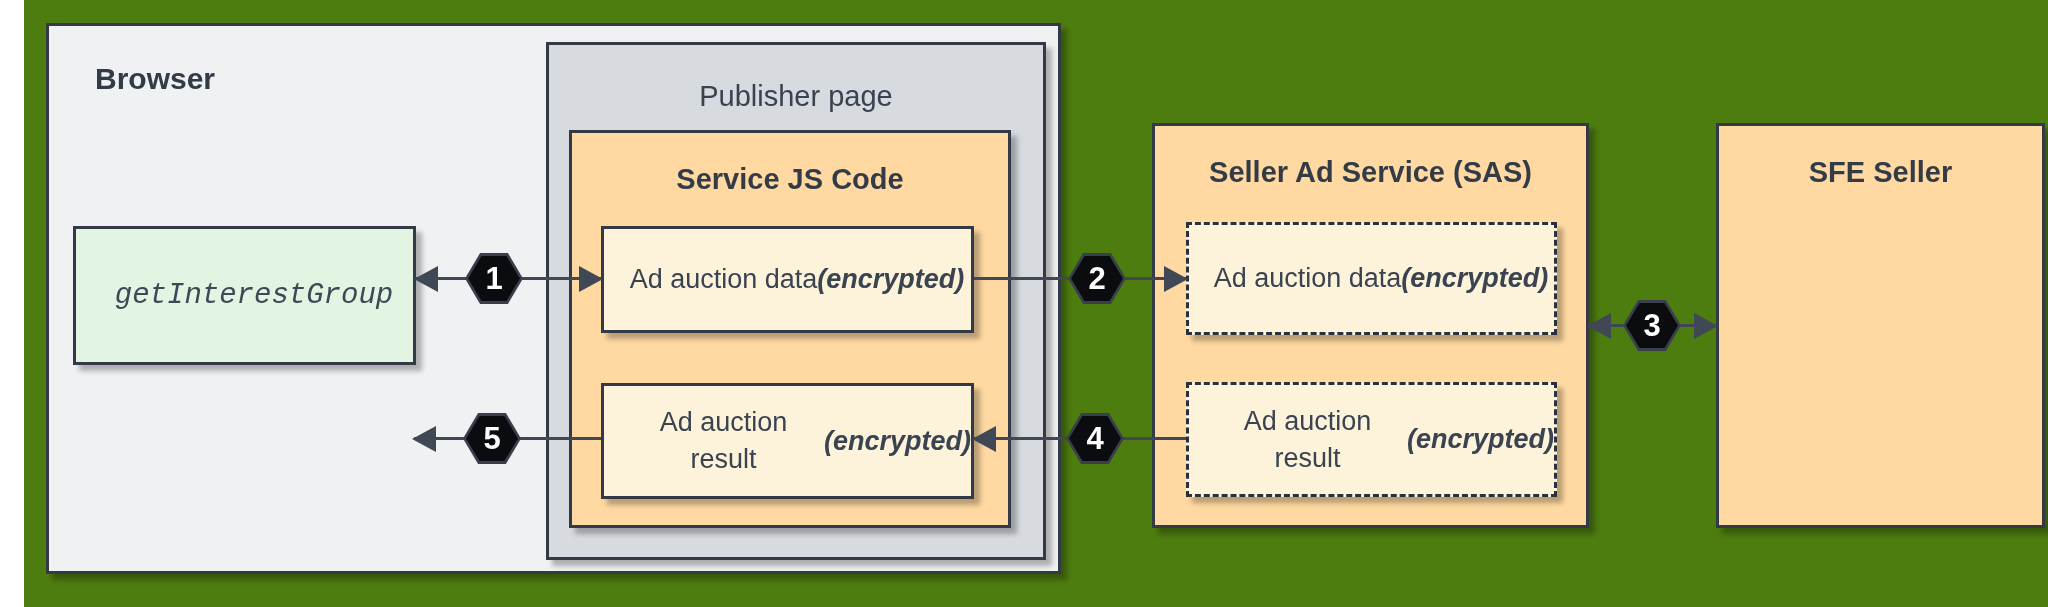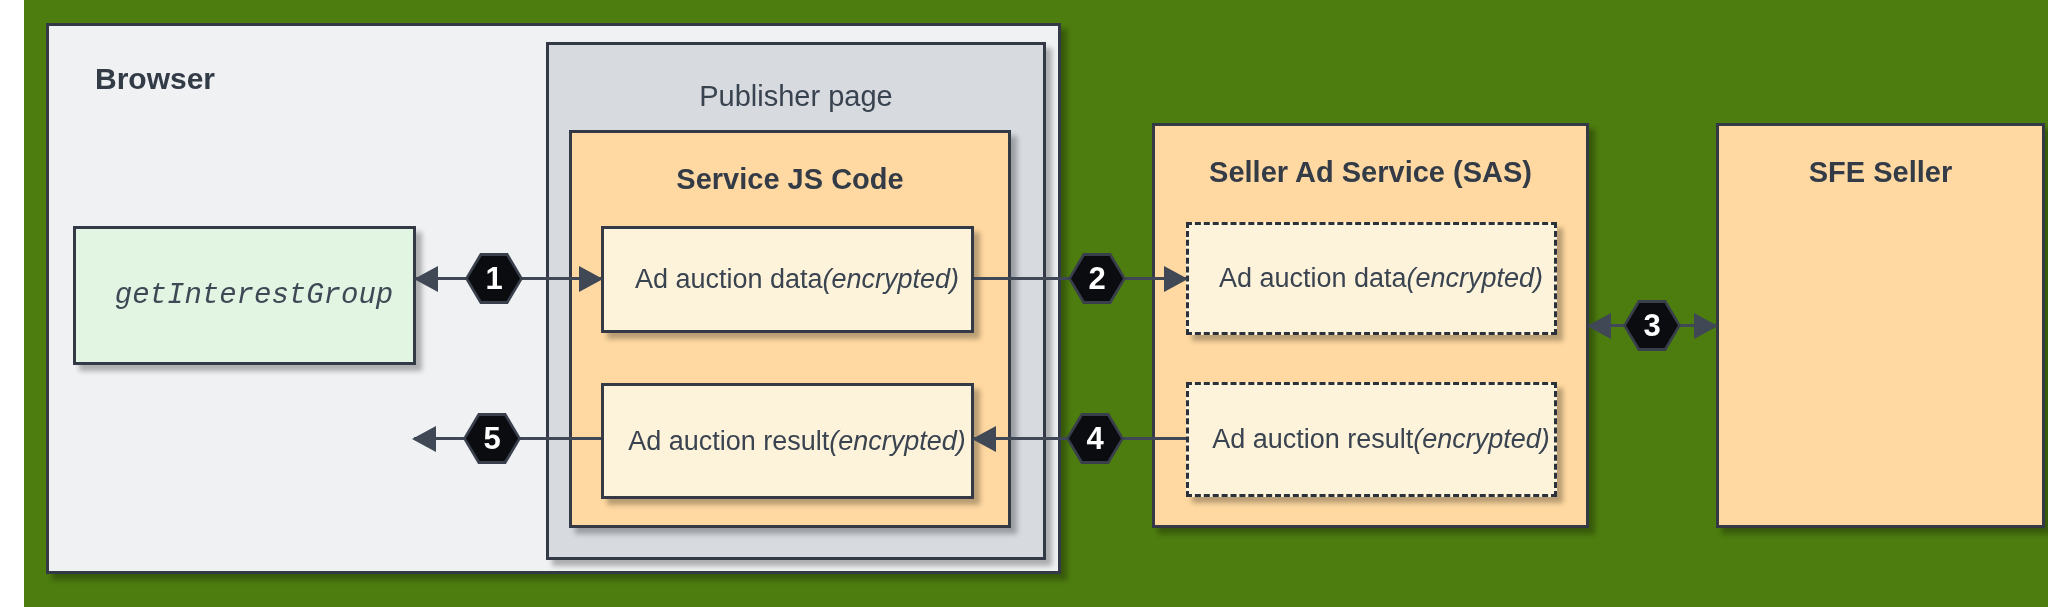--- a/index.html
+++ b/index.html
@@ -36,21 +36,21 @@
 
   .green-node-1 { left:49px;   top:226px; width:343px; height:139px; }
   .green-node-2 { left:49px;   top:385px; width:341px; height:110px; }
   .cream-node-a { left:577px;  top:226px; width:373px; height:107px; }
   .cream-node-b { left:577px;  top:383px; width:373px; height:116px; }
   .dashed-node-a{ left:1162px; top:222px; width:371px; height:113px; }
   .dashed-node-b{ left:1162px; top:382px; width:371px; height:115px; }
   .ba-node      { left:1722px; top:222px; width:273px; height:273px; }
 
   .box-line { font-size:27px; line-height:37px; color:#3a4350; }
-  .box-sub  { font-size:27px; line-height:37px; color:#3a4350; font-style:italic; }
+  .box-sub  { font-size:27px; line-height:37px; color:#3a4350; font-style:italic;font-weight:bold; }
   .code-line { font-family:"Liberation Mono","DejaVu Sans Mono",monospace;
                font-style:italic; font-size:29px; line-height:41px; color:#3f4956; }
 
   
   .connector { position:absolute; z-index:20; height:0; }
   .cline { position:absolute; left:0; right:0; top:0; height:3px; background:#3f4854; }
   .ah { position:absolute; width:0; height:0; top:-11px;
         border-top:13px solid transparent; border-bottom:13px solid transparent; }
   .ah-l { left:-2px;  border-right:24px solid #3f4854; }
   .ah-r { right:-2px; border-left:24px solid #3f4854; }

